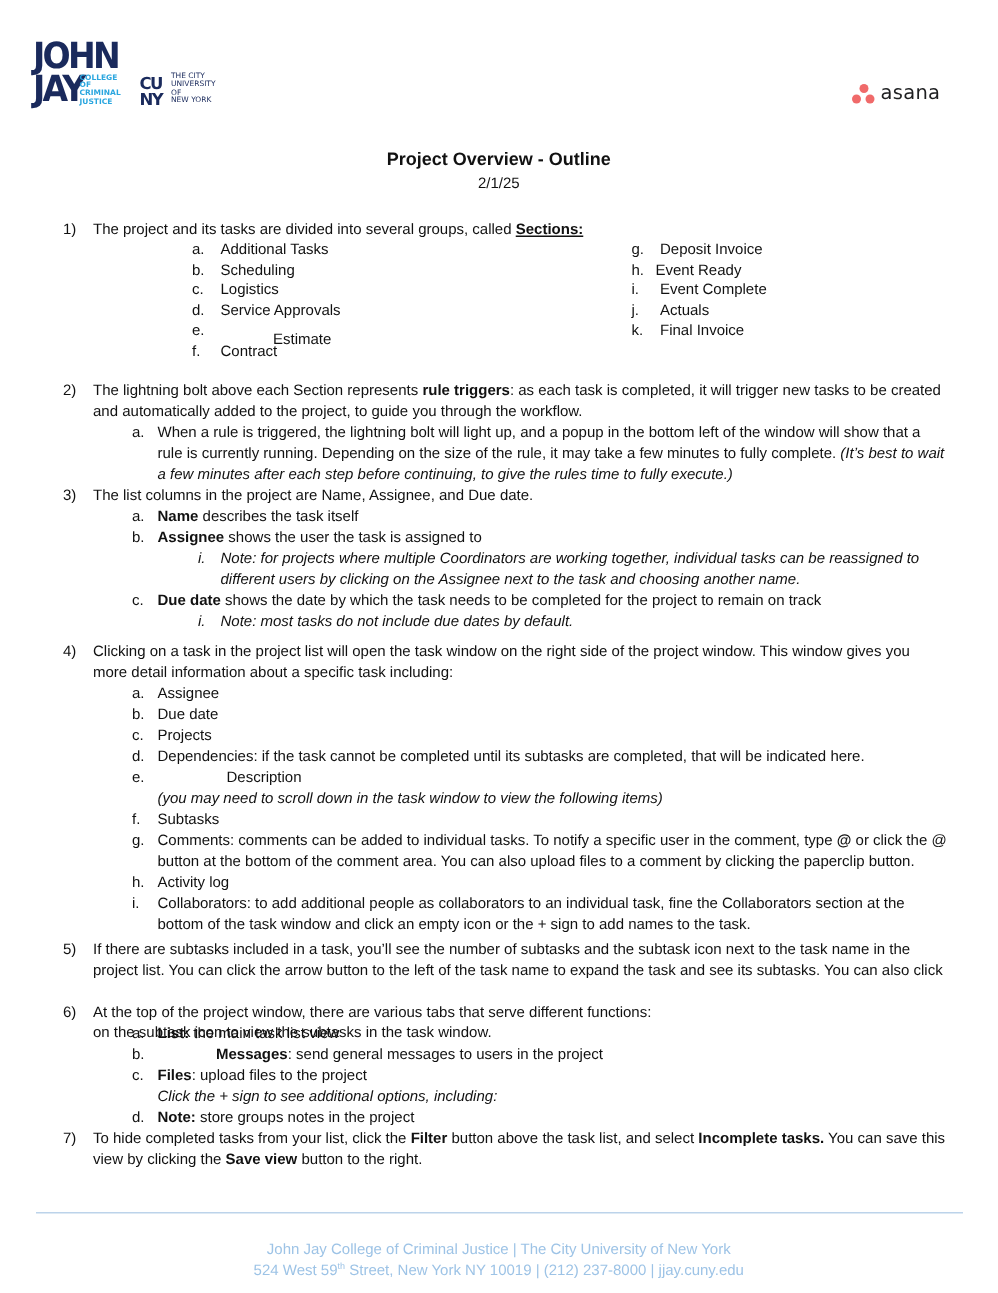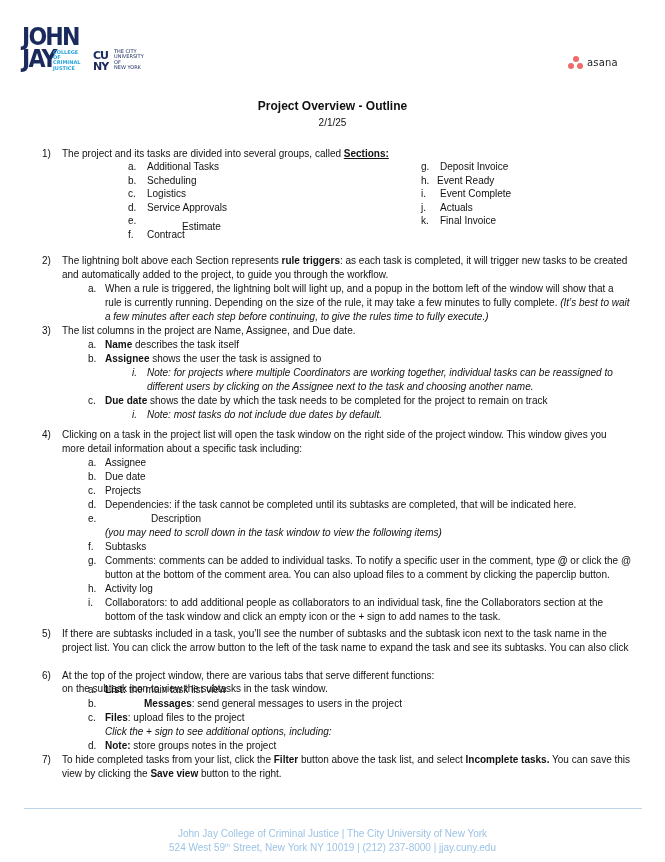--- a/index.html
+++ b/index.html
@@ -9,21 +9,21 @@
   .jj-word { position:absolute; font-family:"DejaVu Sans", sans-serif; font-weight:bold;
              color:#1a2a5c; letter-spacing:-2px; font-size:24px; line-height:20px; transform:scaleX(0.92); transform-origin:left; }
   .jj-john { left:0; top:0; }
   .jj-jay { left:0; top:22px; }
   .jj-college { position:absolute; left:31px; top:23px; color:#2aa6df; font-size:5px; font-weight:bold; line-height:5.2px; font-family:"DejaVu Sans", sans-serif; }
   .cuny { position:absolute; left:71px; top:23px; color:#1a2a5c; font-weight:bold; font-size:11px; line-height:11px; font-family:"DejaVu Sans", sans-serif; letter-spacing:-1px; }
   .cuny-text { position:absolute; left:92px; top:22px; color:#1a2a5c; font-size:5px; line-height:5.4px; font-family:"DejaVu Sans", sans-serif; }
   .asana { position:absolute; left:568px; top:55px; display:flex; align-items:center; gap:4px; }
   .asana-dots { position:relative; width:15px; height:13px; }
   .asana-dots span { position:absolute; width:6px; height:6px; border-radius:50%; background:#f06a6a; }
-  .asana-word { font-family:"DejaVu Sans", sans-serif; font-size:10px; color:#1e1f21; letter-spacing:0.2px; line-height:15px; }
+  .asana-word { font-family:"DejaVu Sans", sans-serif; font-size:13px; color:#1e1f21; letter-spacing:0.2px; line-height:15px; }
 
   .title { position:absolute; left:0; width:665px; top:99px; text-align:center; font-weight:bold; font-size:12px; }
   .date { position:absolute; left:0; width:665px; top:117px; text-align:center; font-size:10px; }
 
   .doc { position:absolute; left:0; top:0; width:665px; }
   .line { position:absolute; font-size:10px; line-height:13px; white-space:nowrap; }
   .num { position:absolute; }
   .ital { font-style:italic; }
   b { font-weight:bold; }
   u { text-decoration:underline; }

